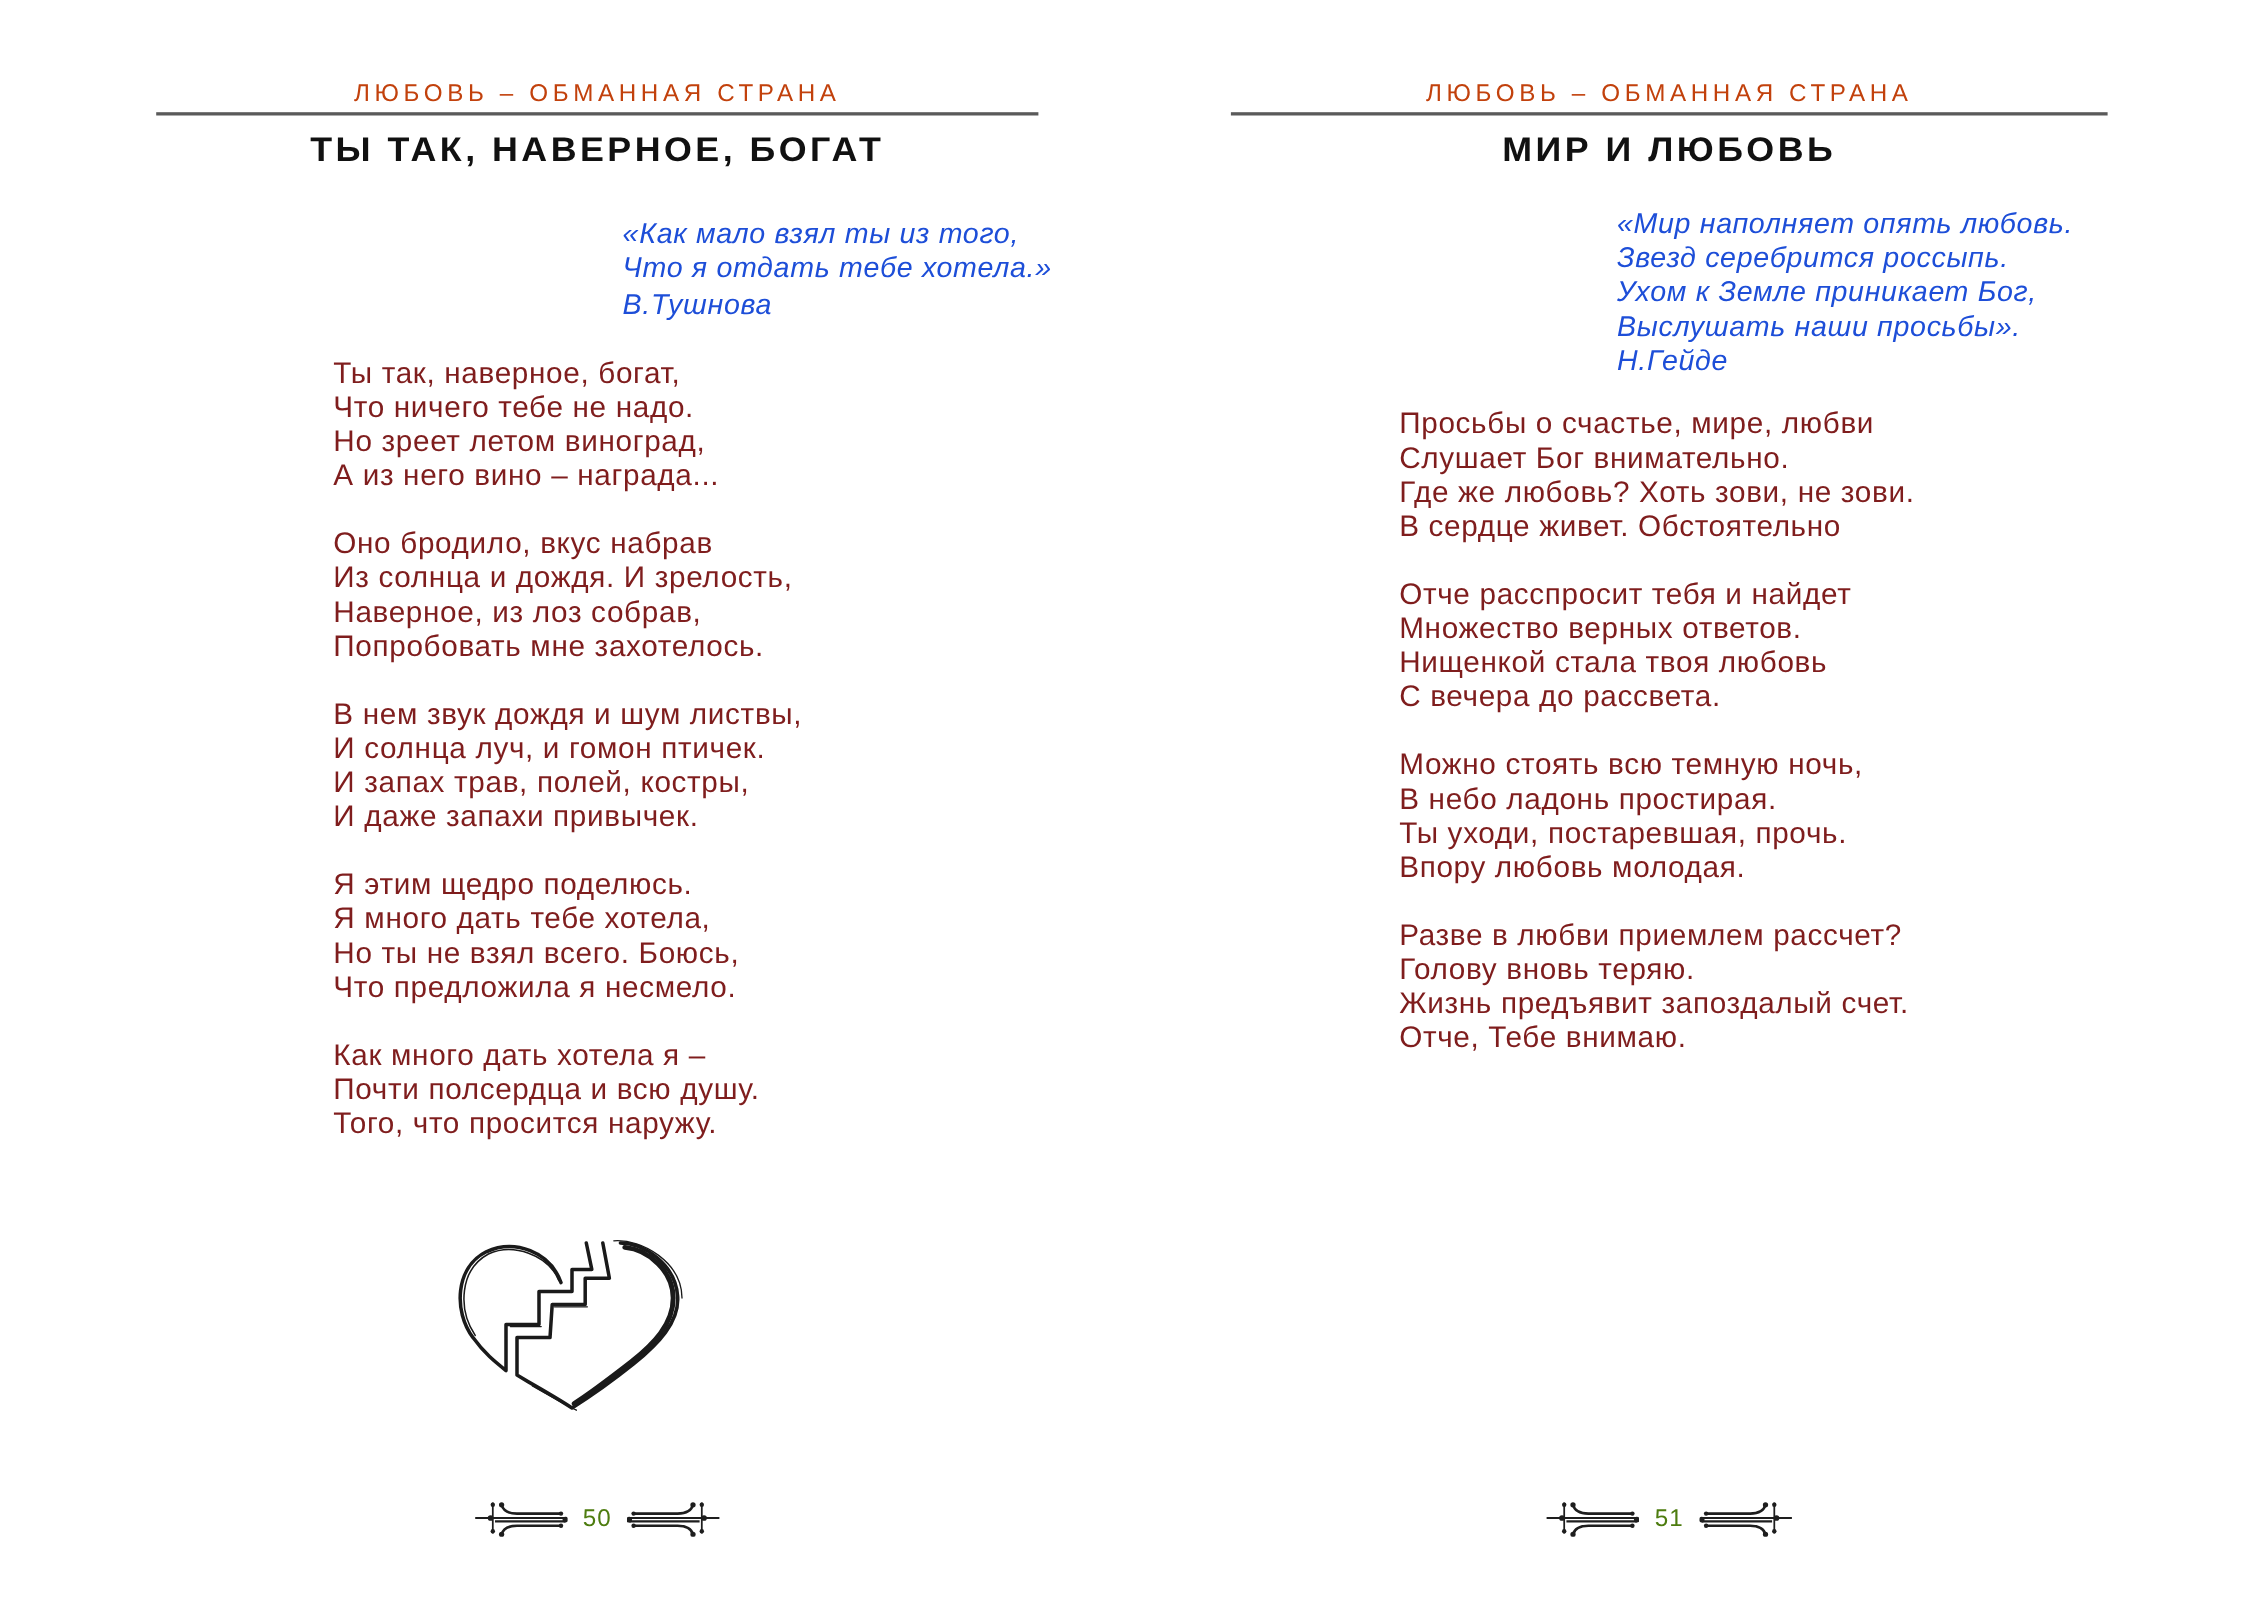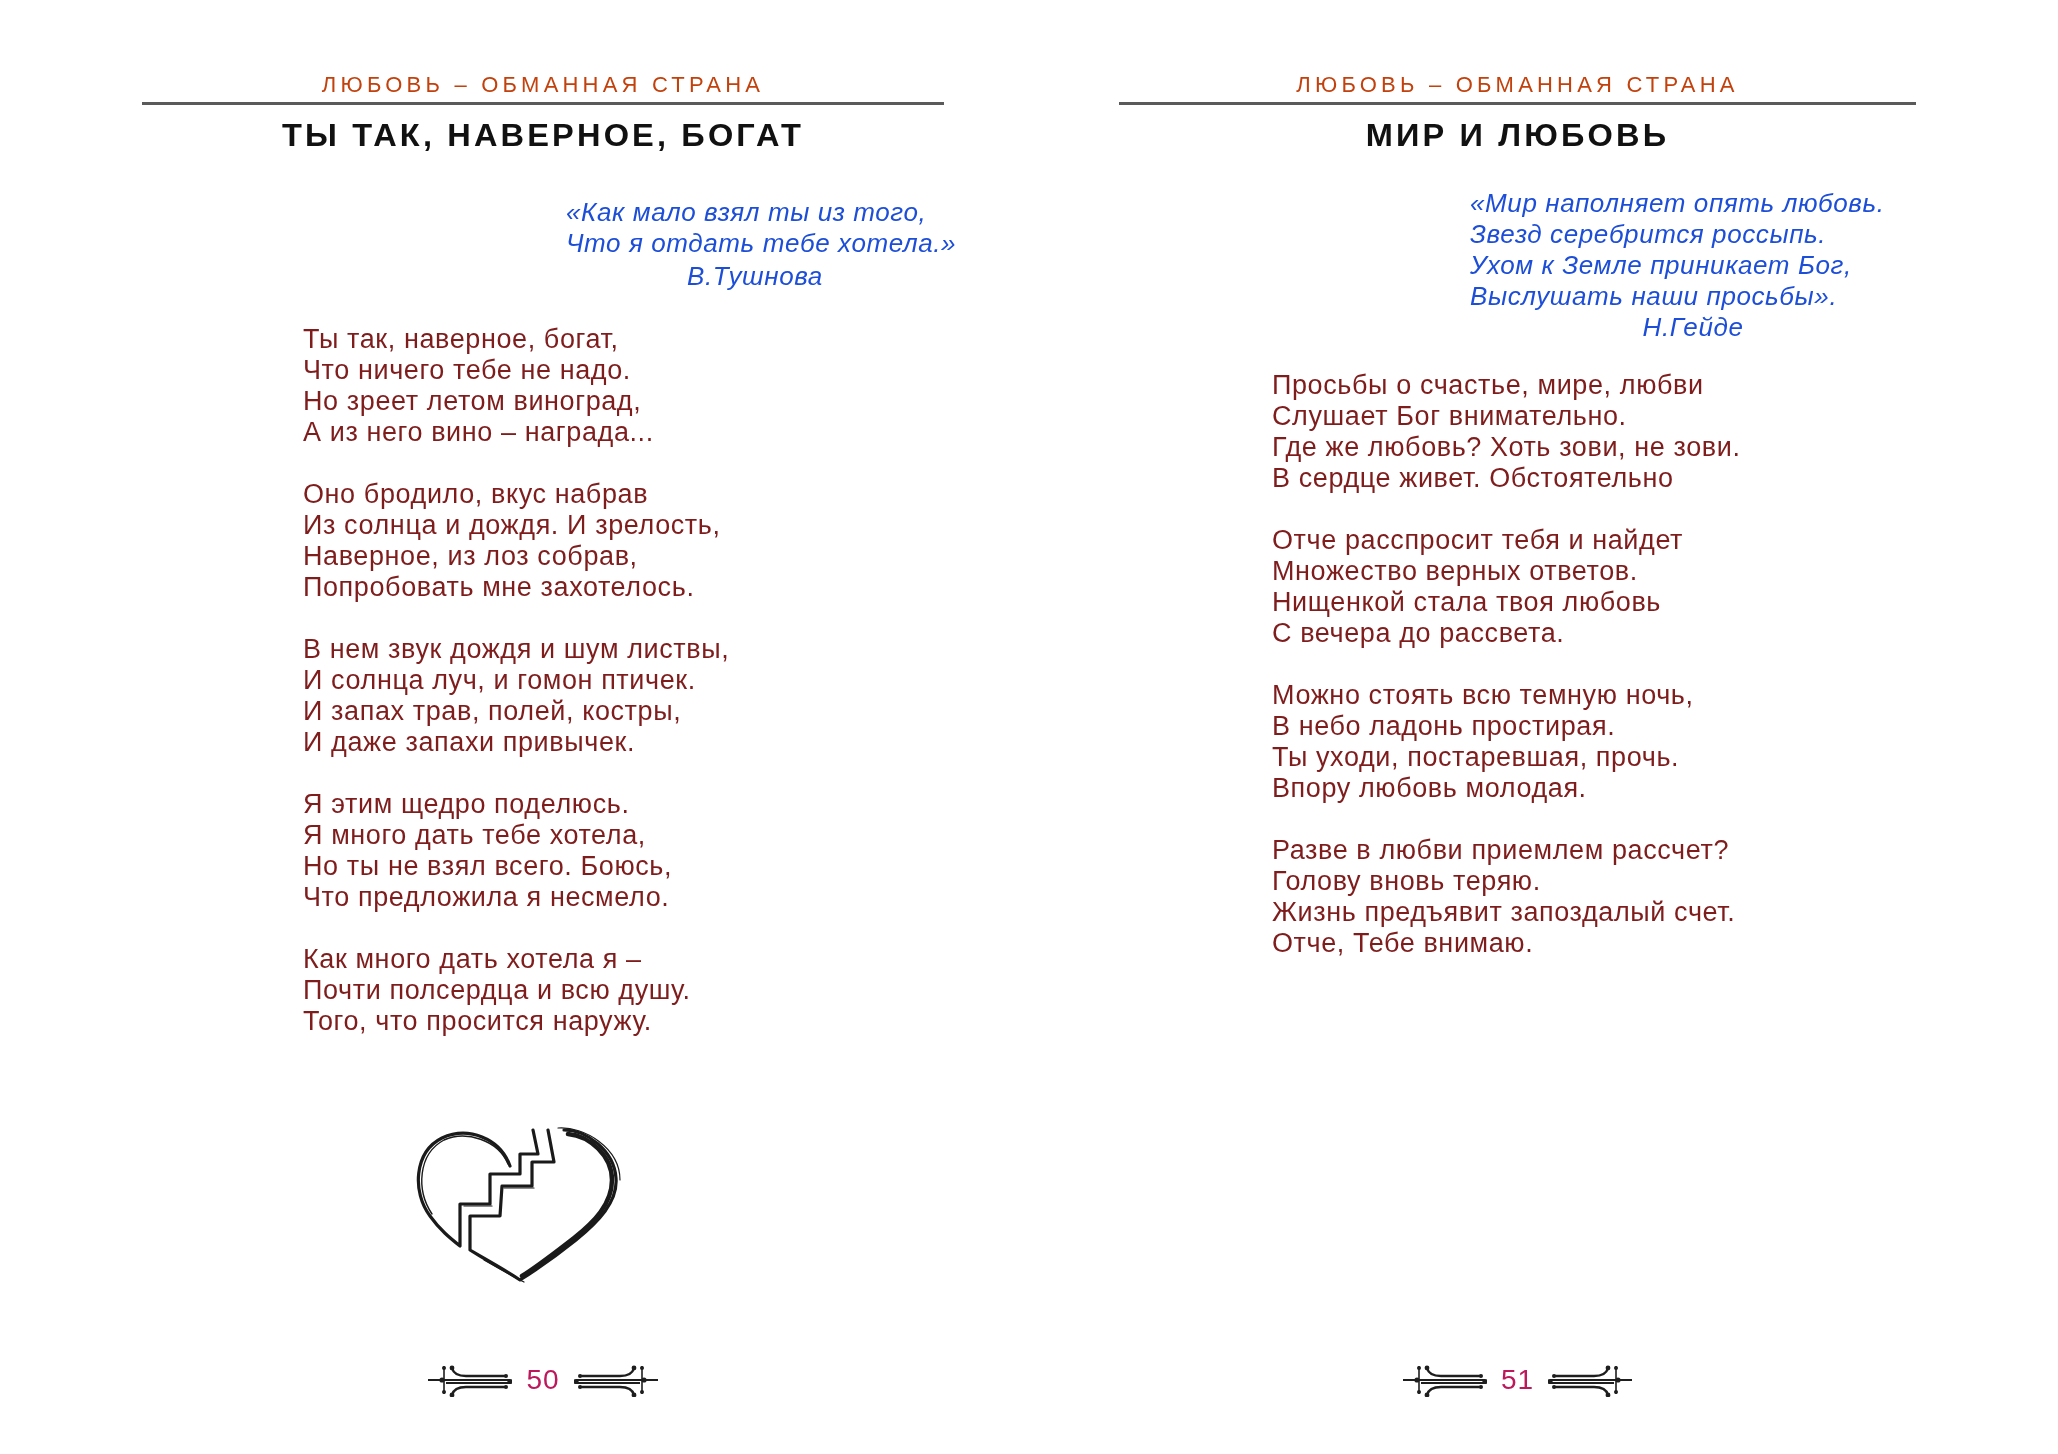--- a/index.html
+++ b/index.html
@@ -11,29 +11,29 @@
 
     .running-head { position: absolute; top: 72px; font-size: 22px; letter-spacing: 4.2px;
                     color: #c2410c; text-align: center; white-space: nowrap; }
     .rule { position: absolute; top: 102px; height: 3px; background: #5a5a5a; }
     .title { position: absolute; top: 118px; font-size: 31px; font-weight: bold; letter-spacing: 3px;
              color: #111; text-align: center; white-space: nowrap; transform: scaleX(1.05); transform-origin: center; }
 
     .epigraph { position: absolute; font-style: italic; font-size: 26px; line-height: 31px;
                 color: #1d4ed8; letter-spacing: 0.6px; }
     .epigraph .ep-line { display: block; white-space: pre; }
-    .epigraph .author { display: block; text-align: center; }
+    .epigraph .author { display: block; text-align: left; }
 
     .poem { position: absolute; font-size: 27px; line-height: 31px; letter-spacing: 0.6px; color: #7f1d1d; }
     .stanza { margin: 0 0 31px 0; }
     .stanza .line { display: block; white-space: pre; }
 
     .heart { position: absolute; }
     .folio { position: absolute; top: 1360px; height: 40px; display: flex; align-items: center; justify-content: center; gap: 14px; }
-    .folio .num { font-size: 28px; color: #be185d; letter-spacing: 1px; }
+    .folio .num { font-size: 22px; color: #4d7c0f; letter-spacing: 1px; }
     .ornament { width: 86px; height: 34px; display: block; }
   </style>
 </head>
 <body>
 
 <svg width="0" height="0" style="position:absolute">
   <defs>
     <g id="orn-left">
       <line x1="2" y1="17" x2="84" y2="17" stroke="#1e1e1e" stroke-width="2"></line>
       <line x1="20" y1="20" x2="84" y2="20" stroke="#1e1e1e" stroke-width="2"></line>

